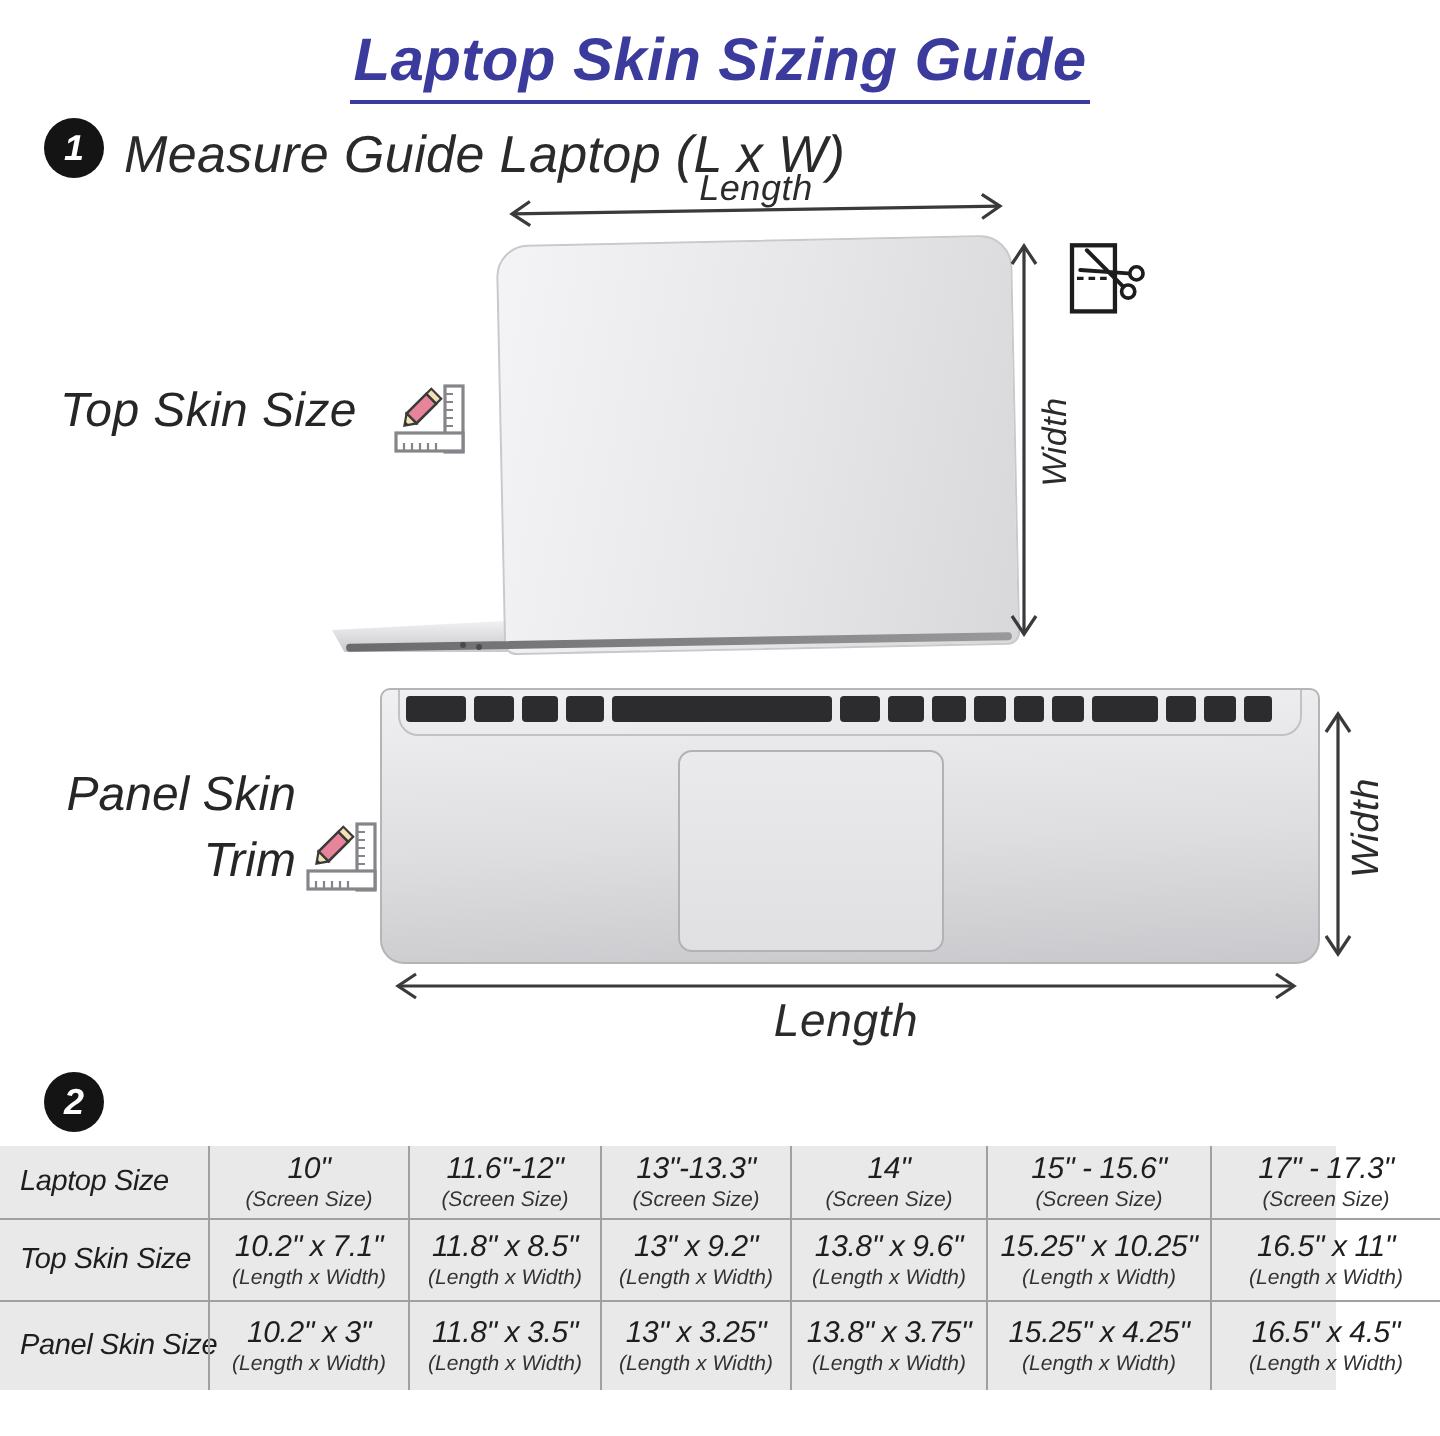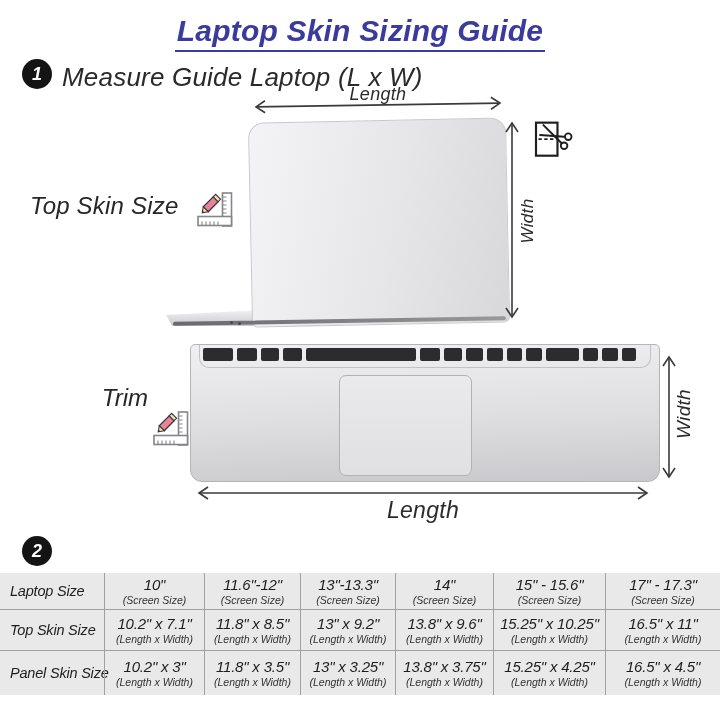--- a/index.html
+++ b/index.html
@@ -53,21 +53,21 @@
          background:linear-gradient(178deg,#f0f0f2 0%,#dedee0 55%,#c9c9cd 100%);
          border:1px solid #b5b5b8;border-radius:5px 5px 12px 12px;box-sizing:border-box;overflow:hidden;}
   .kb-recess{position:absolute;left:8px;right:8px;top:-2px;height:24px;border:1px solid #c2c2c5;
              border-top:none;border-radius:0 0 10px 10px;}
   .keys{position:absolute;left:12px;right:12px;top:3px;display:flex;gap:4px;}
   .key{height:13px;background:var(--key,#2c2c2e);border-radius:2px;flex-shrink:0;}
   .trackpad{position:absolute;left:148px;top:30px;width:131px;height:99px;border:1px solid #b2b2b5;
             border-radius:7px;background:linear-gradient(180deg,#eaeaec,#e0e0e2);}
 
   
-  .size-table{position:absolute;left:0;top:573px;width:720px;background:var(--tableBg,#e9e9ea);
+  .size-table{position:absolute;left:0;top:573px;width:668px;background:var(--tableBg,#e9e9ea);
               display:grid;grid-template-columns:104px 100px 96px 95px 98px 112px 115px;
               grid-template-rows:36px 41px 45px;}
   .size-table>div{box-sizing:border-box;}
   .cell{display:flex;flex-direction:column;align-items:center;justify-content:center;gap:1px;}
   .cell-main{font-size:15px;letter-spacing:-0.2px;color:#1e1e1e;white-space:nowrap;}
   .cell-sub{font-size:10.5px;color:#333;white-space:nowrap;}
   .row-label{display:flex;align-items:center;padding-left:10px;font-size:14.5px;
              letter-spacing:-0.2px;color:#1e1e1e;white-space:nowrap;}
   .size-table>div:not(:nth-child(7n+1)){border-left:1px solid var(--tableLine,#a0a0a0);}
   .size-table>div:nth-child(n+8){border-top:1px solid var(--tableLine,#a0a0a0);}
@@ -120,20 +120,21 @@
     <path d="M5 34.5v-4 M9 34.5v-4 M13 34.5v-4 M17 34.5v-4 M21 34.5v-4" stroke="#85858a" stroke-width="1.1"></path>
     <g transform="rotate(-45 13 14)">
       <rect x="7" y="10.5" width="14" height="7" style="fill:var(--pencil,#e8849a)" stroke="#3a3a3a" stroke-width="1.3"></rect>
       <rect x="21" y="10.5" width="3.5" height="7" fill="#f3e3b4" stroke="#3a3a3a" stroke-width="1.1"></rect>
       <polygon points="7,10.5 2,14 7,17.5" fill="#f3e3b4" stroke="#3a3a3a" stroke-width="1.1"></polygon>
       <polygon points="3.8,12.8 2,14 3.8,15.2" fill="#333"></polygon>
     </g>
   </svg>
 
   <div class="panel-label">
+    <div>Panel Skin</div>
     <div>Trim</div>
   </div>
   <svg class="icon" style="left:153px;top:410px;" width="36" height="36" viewBox="0 0 36 36">
     <rect x="25.5" y="2" width="9" height="33" fill="#fff" stroke="#85858a" stroke-width="1.6"></rect>
     <path d="M25.5 6h4 M25.5 10h4 M25.5 14h4 M25.5 18h4 M25.5 22h4" stroke="#85858a" stroke-width="1.1"></path>
     <rect x="1" y="25.5" width="33.5" height="9" fill="#fff" stroke="#85858a" stroke-width="1.6"></rect>
     <path d="M5 34.5v-4 M9 34.5v-4 M13 34.5v-4 M17 34.5v-4 M21 34.5v-4" stroke="#85858a" stroke-width="1.1"></path>
     <g transform="rotate(-45 13 14)">
       <rect x="7" y="10.5" width="14" height="7" style="fill:var(--pencil,#e8849a)" stroke="#3a3a3a" stroke-width="1.3"></rect>
       <rect x="21" y="10.5" width="3.5" height="7" fill="#f3e3b4" stroke="#3a3a3a" stroke-width="1.1"></rect>

